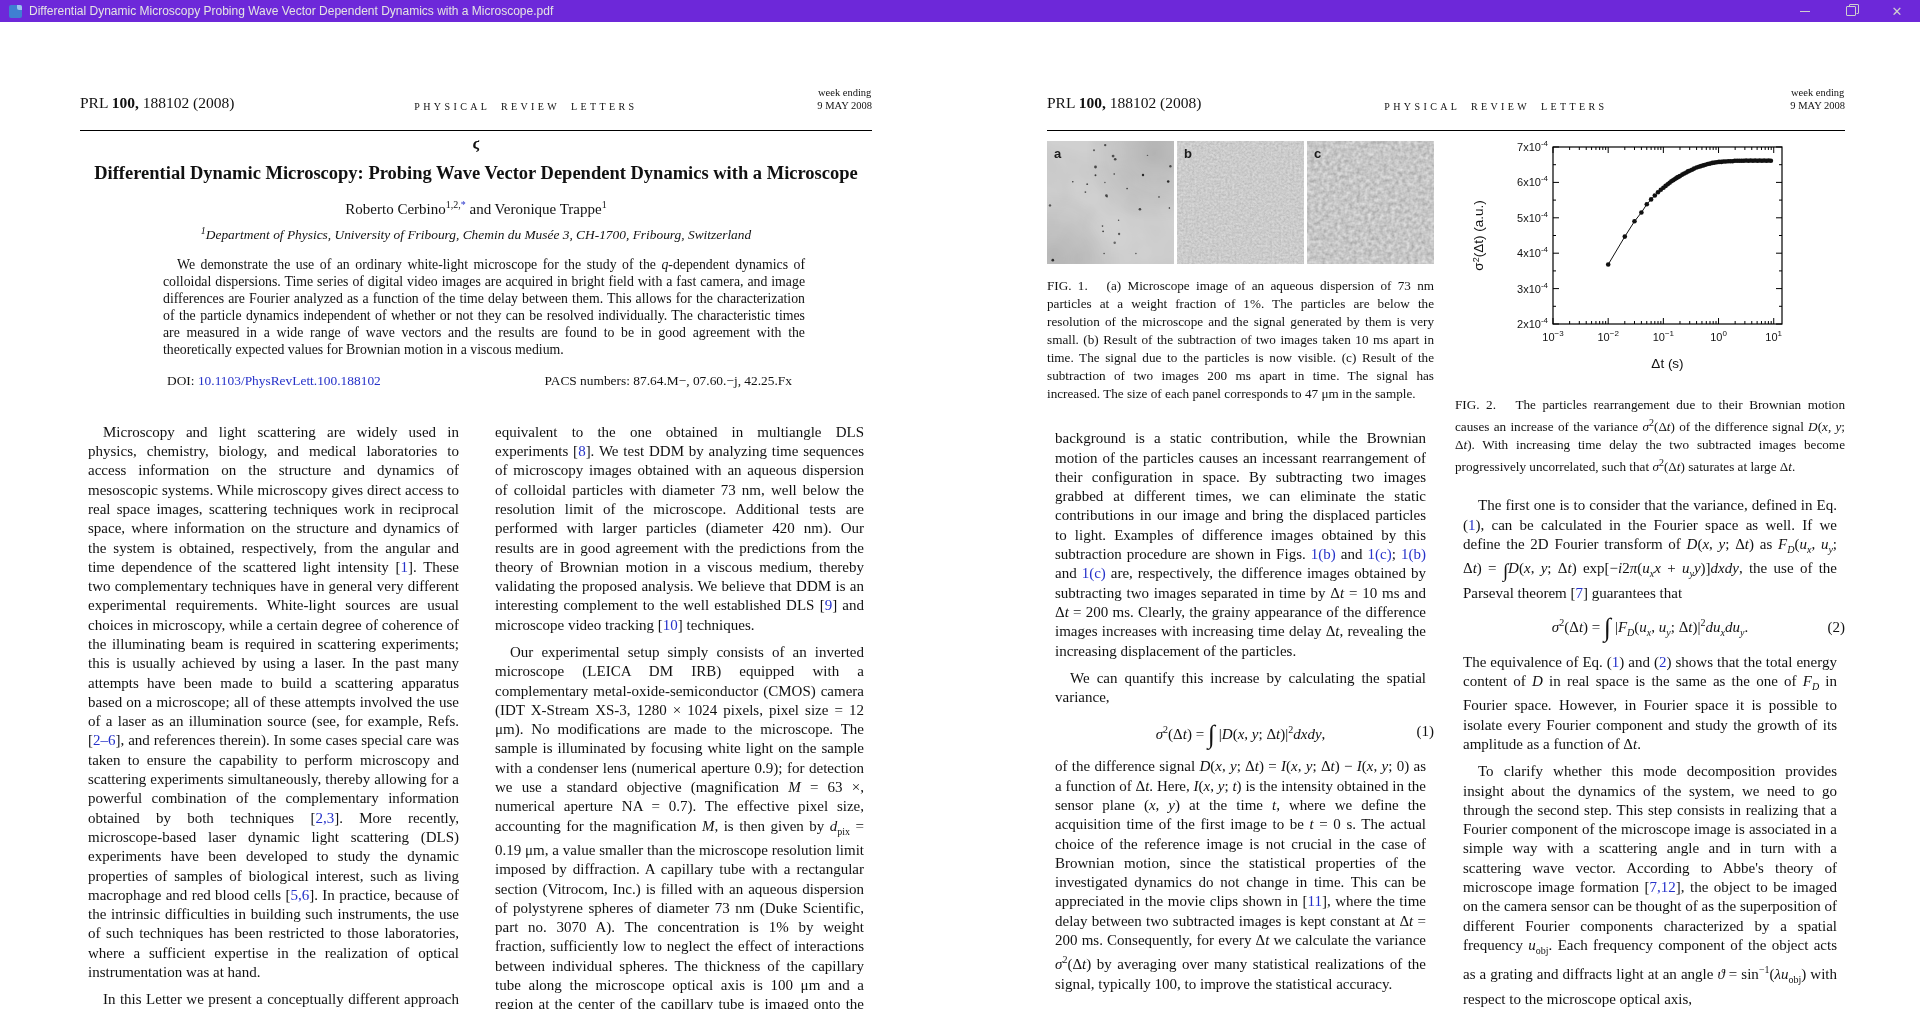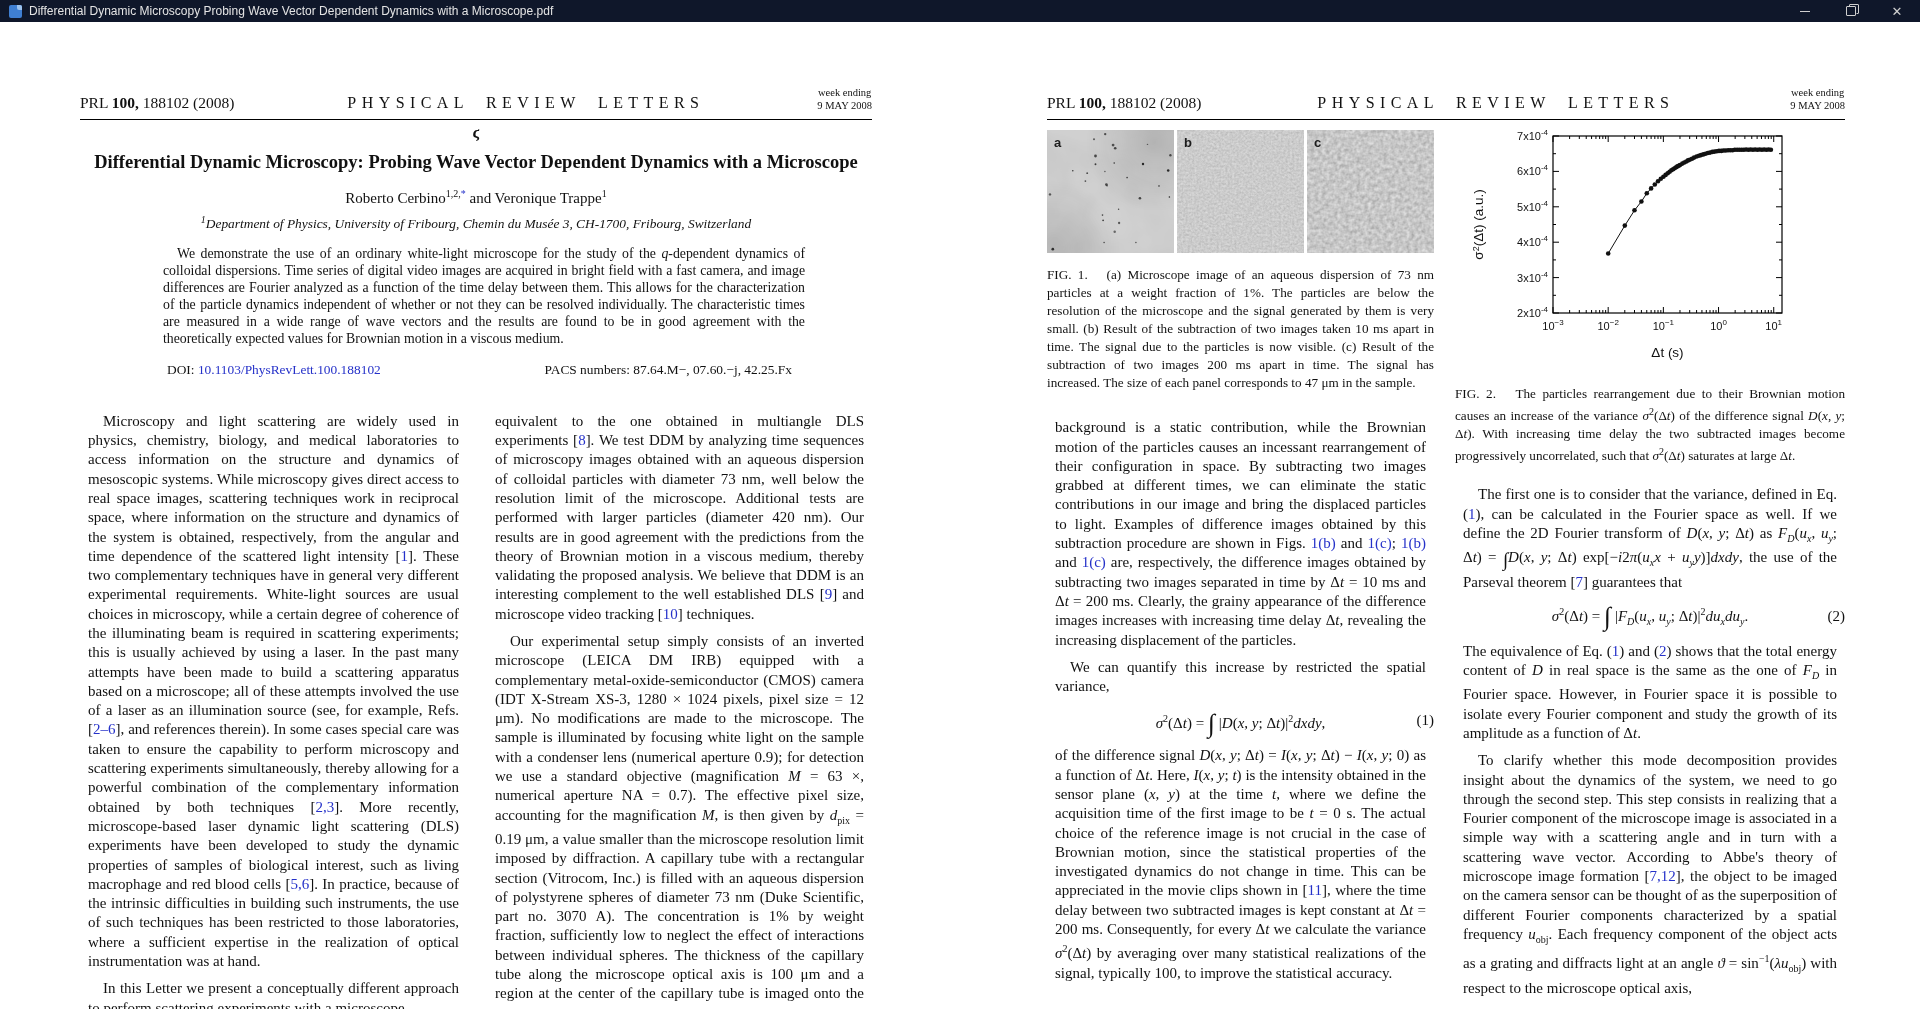--- a/index.html
+++ b/index.html
@@ -1,37 +1,37 @@
 <!DOCTYPE html>
 <html><head>
 <meta charset="utf-8">
 <style>
   html,body{margin:0;padding:0;background:#fff;width:1920px;height:1009px;overflow:hidden;
     font-family:"Liberation Serif",serif;color:#111;}
   
-  .titlebar{position:absolute;left:0;top:0;width:1920px;height:22px;background:#0f172a;
+  .titlebar{position:absolute;left:0;top:0;width:1920px;height:22px;background:#6d28d9;
     display:flex;align-items:center;font-family:"Liberation Sans",sans-serif;}
   .app-icon{width:13px;height:13px;margin:0 7px 0 9px;position:relative;flex:0 0 auto;}
   .app-icon .sheet{position:absolute;inset:0;background:#3f7fd2;border-radius:2px;}
   .app-icon .fold{position:absolute;right:0;top:0;width:5px;height:5px;background:#9cc3ef;border-radius:0 2px 0 2px;}
   .win-title{font-size:12px;color:#e4e4e4;white-space:nowrap;}
   .win-controls{margin-left:auto;display:flex;height:22px;}
   .win-btn{width:46px;height:22px;display:flex;align-items:center;justify-content:center;color:#cfcfcf;}
   .min-glyph{width:10px;height:1px;background:#cfcfcf;}
   .restore-glyph{width:8px;height:8px;border:1px solid #cfcfcf;position:relative;border-radius:1px;}
   .restore-glyph::before{content:'';position:absolute;top:-3px;left:2px;width:8px;height:8px;
     border:1px solid #cfcfcf;border-radius:1px;clip-path:polygon(0 0,100% 0,100% 100%,75% 100%,75% 25%,0 25%);}
   .close-glyph{font-size:13px;line-height:1;}
   
   .page{position:absolute;top:86px;}
   #page1{left:80px;width:792px;}
   #page2{left:1047px;width:798px;}
-  .jheader{display:flex;align-items:flex-end;border-bottom:1.6px solid #000;padding-bottom:7px;}
+  .jheader{display:flex;align-items:flex-end;border-bottom:1.6px solid #000;padding-bottom:18px;}
   .jid{font-size:15.5px;white-space:nowrap;}
-  .jname{flex:1;text-align:center;font-size:16px;letter-spacing:0.34em;word-spacing:0.5em;white-space:nowrap;}
+  .jname{flex:1;text-align:center;font-size:10px;letter-spacing:0.34em;word-spacing:0.5em;white-space:nowrap;}
   .jweek{font-size:10.5px;line-height:1.25;text-align:center;white-space:nowrap;}
   .ornament{text-align:center;font-size:17px;font-weight:bold;margin-top:3px;height:20px;}
   .ptitle{text-align:center;font-weight:bold;font-size:18.5px;margin-top:9px;white-space:nowrap;}
   .pauthors{text-align:center;font-size:15px;margin-top:15px;}
   .paffil{text-align:center;font-style:italic;font-size:13.4px;line-height:16px;}
   .affils{margin-top:5px;}
   .preceived{text-align:center;font-size:13.4px;margin-top:2px;}
   .pabstract{margin:12px 67px 0 83px;font-size:13.8px;line-height:17px;text-align:justify;text-indent:14px;}
   .doirow{margin-top:15px;display:flex;font-size:13.4px;padding-left:87px;padding-right:80px;}
   .pacs{margin-left:auto;}
@@ -216,21 +216,21 @@
         <div class="fpanel">
           <svg viewBox="0 0 127 123" preserveAspectRatio="none" width="127" height="123">
             <rect x="0" y="0" width="127" height="123" filter="url(#noiseC)"></rect>
           </svg>
           <span class="plabel">c</span>
         </div>
       </div>
       <div class="caption">FIG. 1.&nbsp;&nbsp;&nbsp;(a) Microscope image of an aqueous dispersion of 73 nm particles at a weight fraction of 1%. The particles are below the resolution of the microscope and the signal generated by them is very small. (b) Result of the subtraction of two images taken 10 ms apart in time. The signal due to the particles is now visible. (c) Result of the subtraction of two images 200 ms apart in time. The signal has increased. The size of each panel corresponds to 47 μm in the sample.</div>
       <div class="capbody">
         <p class="noindent">background is a static contribution, while the Brownian motion of the particles causes an incessant rearrangement of their configuration in space. By subtracting two images grabbed at different times, we can eliminate the static contributions in our image and bring the displaced particles to light. Examples of difference images obtained by this subtraction procedure are shown in Figs. <span class="ref">1(b)</span> and <span class="ref">1(c)</span>; <span class="ref">1(b)</span> and <span class="ref">1(c)</span> are, respectively, the difference images obtained by subtracting two images separated in time by Δ<i>t</i> = 10 ms and Δ<i>t</i> = 200 ms. Clearly, the grainy appearance of the difference images increases with increasing time delay Δ<i>t</i>, revealing the increasing displacement of the particles.</p>
-        <p>We can quantify this increase by restricted the spatial variance,</p>
+        <p>We can quantify this increase by calculating the spatial variance,</p>
         <div class="equation">
           <span><i>σ</i><sup>2</sup>(Δ<i>t</i>) = <span class="intg">∫</span> |<i>D</i>(<i>x</i>, <i>y</i>; Δ<i>t</i>)|<sup>2</sup><i>dxdy</i>,</span>
           <span class="eqno">(1)</span>
         </div>
         <p class="noindent">of the difference signal <i>D</i>(<i>x</i>, <i>y</i>; Δ<i>t</i>) = <i>I</i>(<i>x</i>, <i>y</i>; Δ<i>t</i>) − <i>I</i>(<i>x</i>, <i>y</i>; 0) as a function of Δ<i>t</i>. Here, <i>I</i>(<i>x</i>, <i>y</i>; <i>t</i>) is the intensity obtained in the sensor plane (<i>x</i>, <i>y</i>) at the time <i>t</i>, where we define the acquisition time of the first image to be <i>t</i> = 0 s. The actual choice of the reference image is not crucial in the case of Brownian motion, since the statistical properties of the investigated dynamics do not change in time. This can be appreciated in the movie clips shown in [<span class="ref">11</span>], where the time delay between two subtracted images is kept constant at Δ<i>t</i> = 200 ms. Consequently, for every Δ<i>t</i> we calculate the variance <i>σ</i><sup>2</sup>(Δ<i>t</i>) by averaging over many statistical realizations of the signal, typically 100, to improve the statistical accuracy.</p>
       </div>
     </div>
     <div class="col col2">
       <div class="fig2">
         <svg id="fig2-svg" width="340" height="242">

